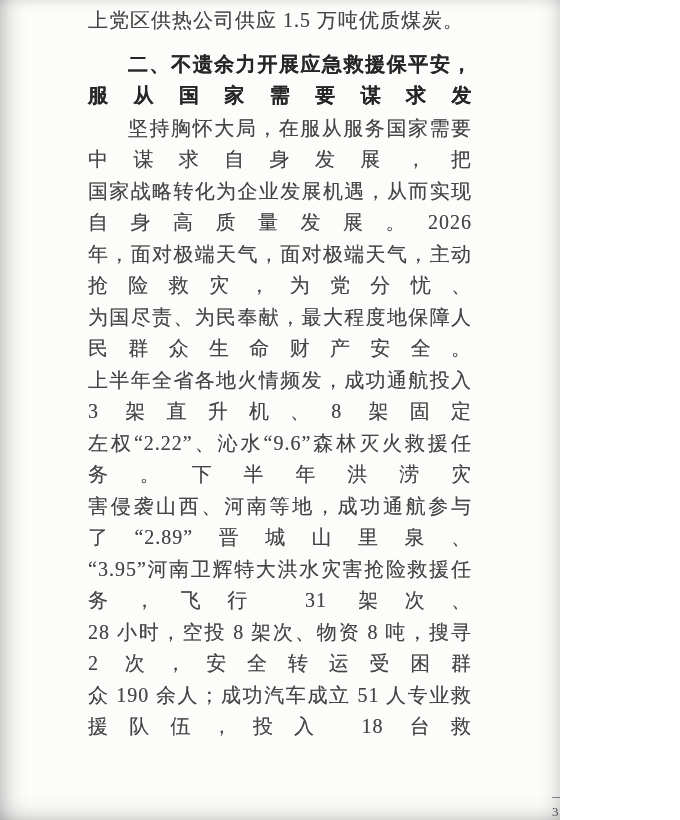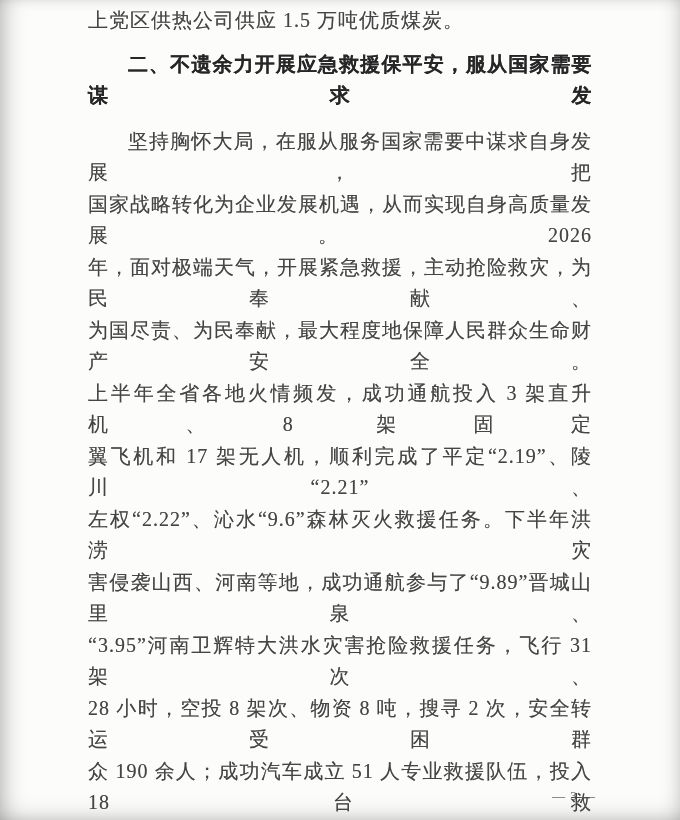--- a/index.html
+++ b/index.html
@@ -5,42 +5,42 @@
   html, body {
     margin: 0;
     padding: 0;
     background: #ffffff;
     width: 680px;
     height: 820px;
     overflow: hidden;
   }
   .scan-page {
     position: relative;
-    width: 680px;
+    width: 560px;
     height: 820px;
     background: #fcfcfb;
     box-shadow:
       inset 16px 0 24px -14px rgba(0,0,0,0.30),
       inset -13px 0 22px -14px rgba(0,0,0,0.22),
       inset 0 -16px 26px -16px rgba(0,0,0,0.20),
       inset 0 10px 18px -16px rgba(0,0,0,0.10);
     overflow: hidden;
     font-family: "Liberation Serif", serif;
   }
   .doc-content {
     position: absolute;
     left: 88px;
     right: 88px;
     top: 5px;
     color: #454545;
     font-size: 20px;
     text-shadow: 0 0 0.6px rgba(80,80,80,0.55);
   }
   .block { margin: 0; }
-  .block.heading { margin-top: 12px; margin-bottom: 14px; }
+  .block.heading { margin-top: 12px; margin-bottom: 1px; }
   .line {
     line-height: 31.5px;
     min-height: 31.5px;
     letter-spacing: 1px;
   }
   .line.fill {
     text-align: justify;
     text-align-last: justify;
   }
   .line.indent { text-indent: 2em; }
@@ -68,25 +68,24 @@
   <div class="doc-content">
       <div class="block body">
         <div class="line">上党区供热公司供应 1.5 万吨优质煤炭。</div>
       </div>
       <div class="block heading">
         <div class="line fill indent">二、不遗余力开展应急救援保平安，服从国家需要谋求发</div>
       </div>
       <div class="block body">
         <div class="line fill indent">坚持胸怀大局，在服从服务国家需要中谋求自身发展，把</div>
         <div class="line fill">国家战略转化为企业发展机遇，从而实现自身高质量发展。2026</div>
-        <div class="line fill">年，面对极端天气，开展紧急救援，主动抢险救灾，为民奉献、</div>
+        <div class="line fill">年，面对极端天气，面对极端天气，主动抢险救灾，为党分忧、</div>
         <div class="line fill">为国尽责、为民奉献，最大程度地保障人民群众生命财产安全。</div>
         <div class="line fill">上半年全省各地火情频发，成功通航投入 3 架直升机、8 架固定</div>
-        <div class="line fill">翼飞机和 17 架无人机，顺利完成了平定“2.19”、陵川“2.21”、</div>
         <div class="line fill">左权“2.22”、沁水“9.6”森林灭火救援任务。下半年洪涝灾</div>
-        <div class="line fill">害侵袭山西、河南等地，成功通航参与了“9.89”晋城山里泉、</div>
+        <div class="line fill">害侵袭山西、河南等地，成功通航参与了“2.89”晋城山里泉、</div>
         <div class="line fill">“3.95”河南卫辉特大洪水灾害抢险救援任务，飞行 31 架次、</div>
         <div class="line fill">28 小时，空投 8 架次、物资 8 吨，搜寻 2 次，安全转运受困群</div>
         <div class="line fill">众 190 余人；成功汽车成立 51 人专业救援队伍，投入 18 台救</div>
       </div>
     </div>
   <div class="page-number">— 3 —</div>
 </div>
 
 </body></html>

